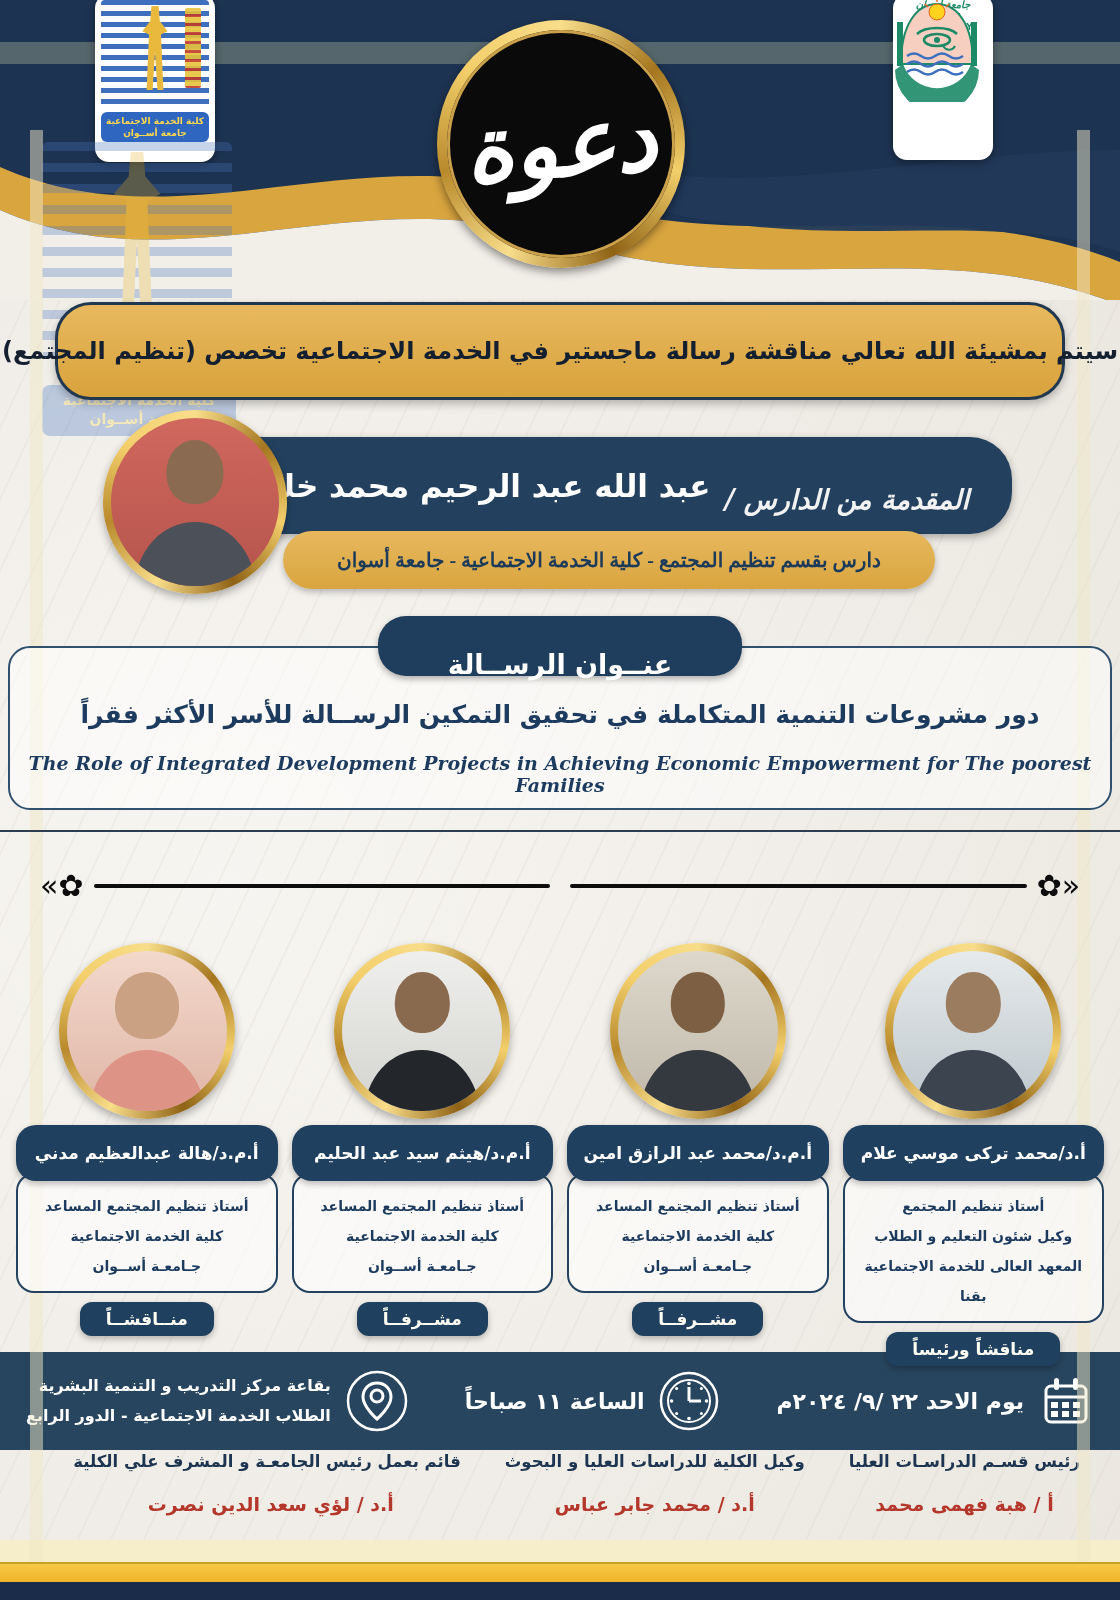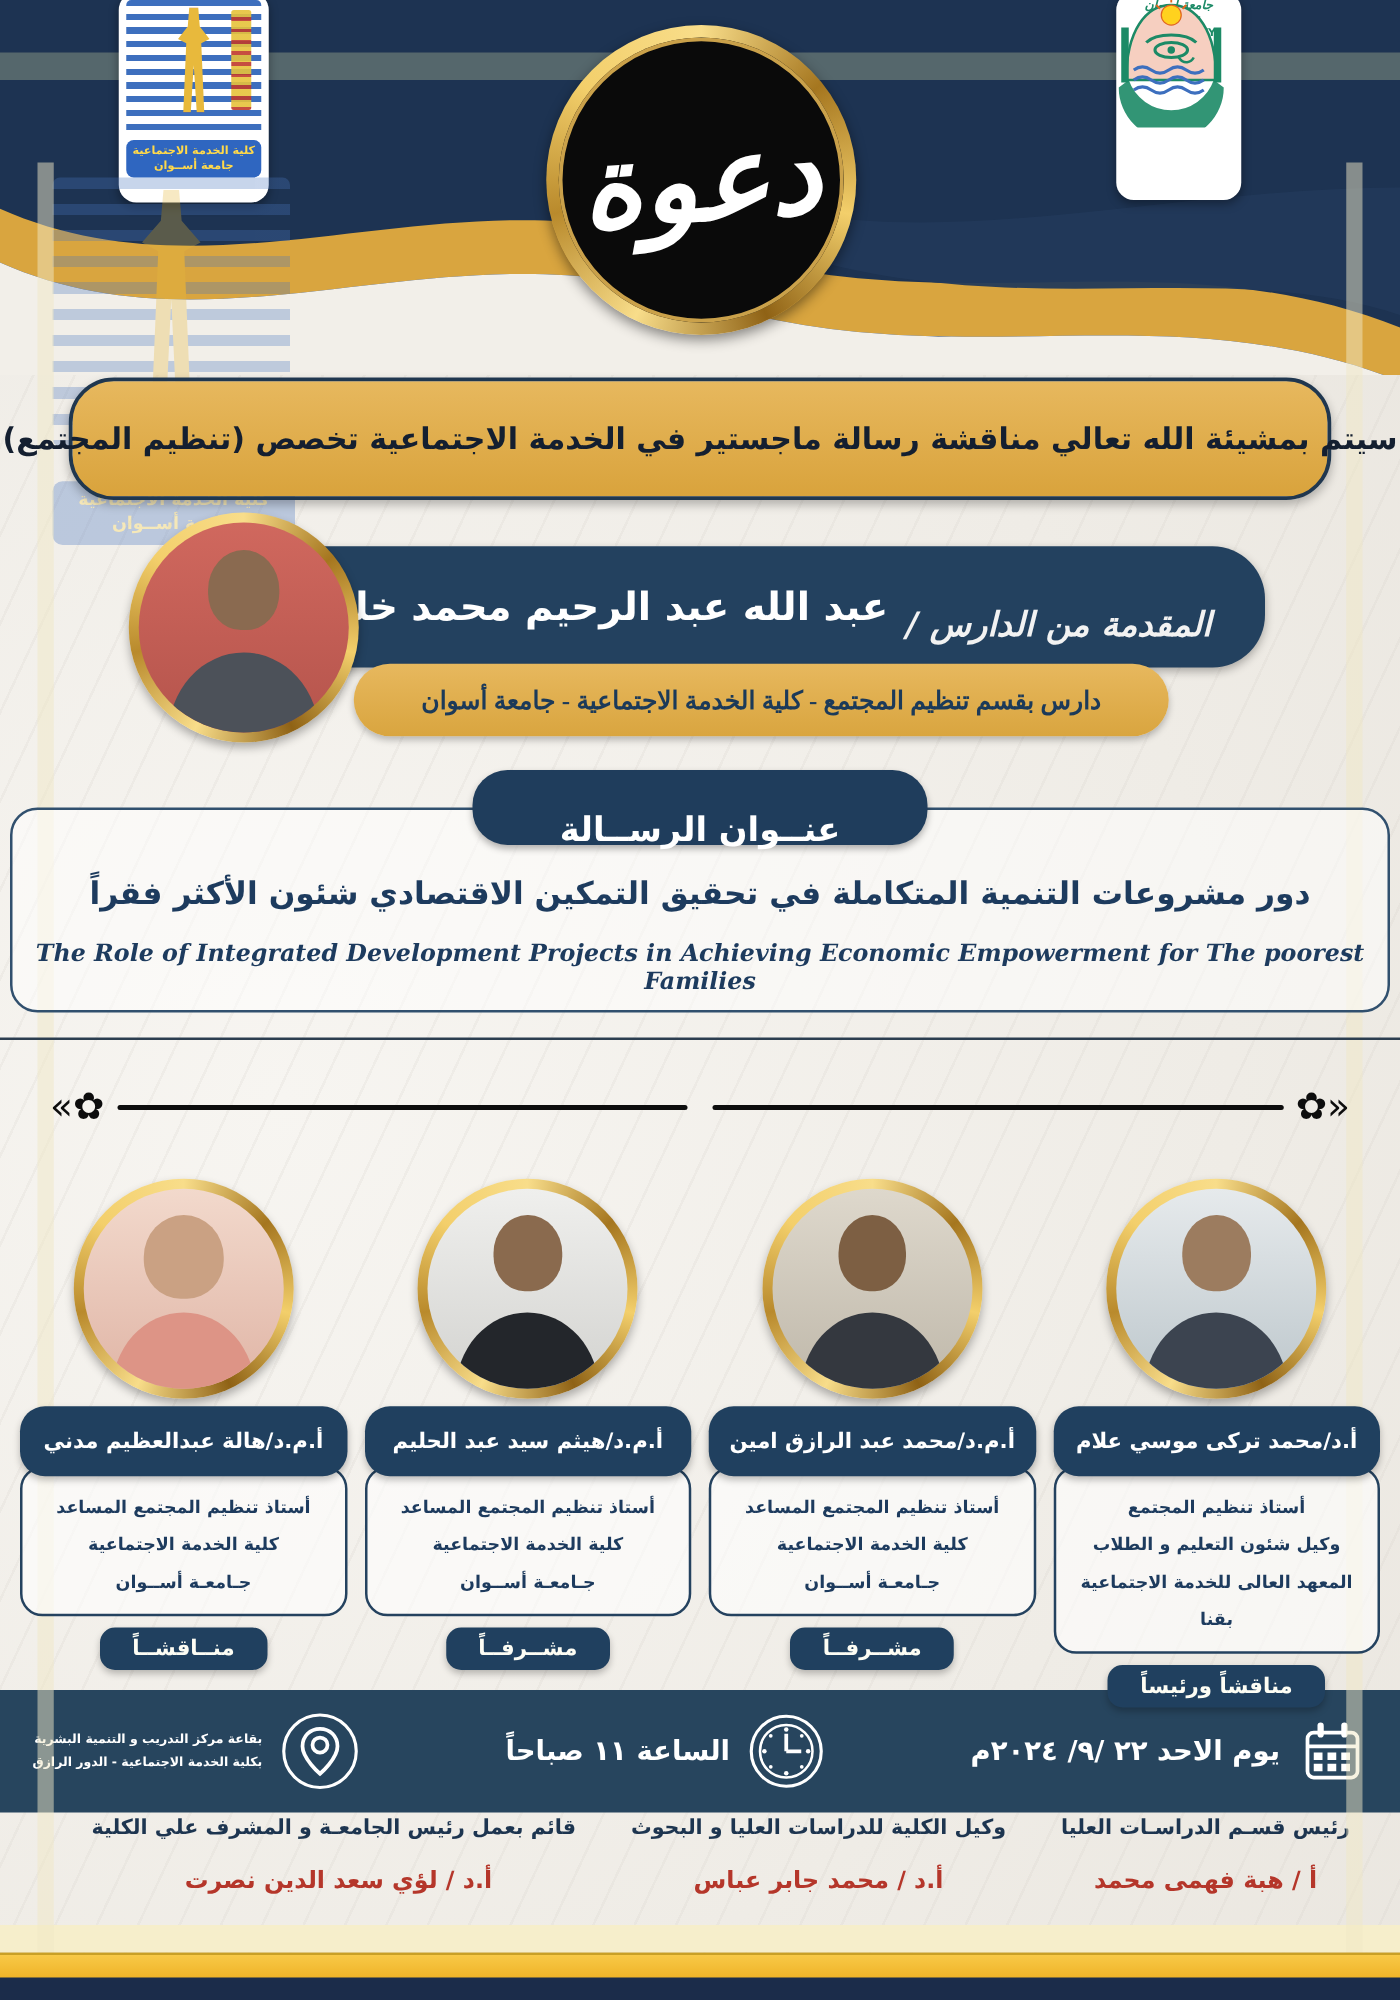--- a/index.html
+++ b/index.html
@@ -99,21 +99,21 @@
   .member-role span{color:#fdfdf4;font-weight:bold;font-size:17px;white-space:nowrap;}
   .pm0{background:linear-gradient(#e6eaec,#bdc7cc);} .pm0::before{background:#9c7c5f;} .pm0::after{background:#3c4450;}
   .pm1{background:linear-gradient(#ded8cc,#bfb8aa);} .pm1::before{background:#7d5f43;} .pm1::after{background:#34383f;}
   .pm2{background:linear-gradient(#efefed,#d3d3d0);} .pm2::before{background:#8a6a4e;} .pm2::after{background:#23262b;}
   .pm3{background:linear-gradient(#f2d9cc,#e0b5a6);} .pm3::before{background:#caa183;width:40%;height:42%;} .pm3::after{background:#dd9486;}
   
   .event-bar{position:absolute;left:0;top:1352px;width:100%;height:98px;background:#27455e;z-index:4;
       display:flex;direction:rtl;align-items:center;justify-content:space-between;padding:0 26px;box-sizing:border-box;}
   .ev-item{display:flex;direction:rtl;align-items:center;gap:14px;color:#fff;}
   .ev-text{font-weight:bold;font-size:22px;white-space:nowrap;}
-  .ev-loc{font-weight:bold;font-size:10px;line-height:1.9;text-align:right;}
+  .ev-loc{font-weight:bold;font-size:16px;line-height:1.9;text-align:right;}
   
   .officials{position:absolute;left:0;top:1452px;width:100%;display:flex;direction:rtl;justify-content:space-between;
       padding:0 40px;box-sizing:border-box;z-index:4;}
   .official{text-align:center;max-width:380px;margin-left:44px;}
   .official-title{color:#1d3550;font-weight:bold;font-size:16.5px;white-space:nowrap;}
   .official-name{color:#b5362a;font-weight:bold;font-size:19px;margin-top:22px;white-space:nowrap;}
   
   .pale-strip{position:absolute;left:0;top:1540px;width:100%;height:22px;background:#f6eecb;z-index:3;}
   .gold-bar{position:absolute;left:0;top:1562px;width:100%;height:20px;background:linear-gradient(#f5c families,#f0b429);background:linear-gradient(#f8c947,#eeb125);border-top:2px solid #c9a026;z-index:6;}
   .navy-footer{position:absolute;left:0;top:1582px;width:100%;height:18px;background:#1b2c4a;z-index:6;}
@@ -199,21 +199,21 @@
   </div>
   <div class="student-photo photo-ring">
     <div class="photo pstudent"></div>
   </div>
 
   <div class="thesis-box"></div>
   <div class="thesis-pill">
     <span>عنــوان الرســالة</span>
   </div>
   <div class="thesis-ar" dir="rtl">
-    <span>دور مشروعات التنمية المتكاملة في تحقيق التمكين الاقتصادي شئون الأكثر فقراً</span>
+    <span>دور مشروعات التنمية المتكاملة في تحقيق التمكين الرســالة للأسر الأكثر فقراً</span>
   </div>
   <div class="thesis-en" dir="ltr">
     <span>The Role of Integrated Development Projects in Achieving Economic Empowerment for The poorest Families</span>
   </div>
 
   <div class="sep-line"></div>
   <div class="committee-head">
     <span class="orn" dir="ltr">✿»</span>
     <div class="ch-line"></div>
     <div class="ch-line"></div>
@@ -322,21 +322,21 @@
       <span class="ev-text">الساعة ١١ صباحاً</span>
     </div>
     <div class="ev-item">
       <svg width="64" height="64" viewBox="0 0 64 64">
         <circle cx="32" cy="32" r="29" class="wstroke" stroke-width="2.5"></circle>
         <path d="M32,14 C24,14 18,20 18,28 C18,38 32,50 32,50 C32,50 46,38 46,28 C46,20 40,14 32,14 Z" class="wstroke" stroke-width="3"></path>
         <circle cx="32" cy="27" r="6" class="wstroke" stroke-width="3"></circle>
       </svg>
       <div class="ev-loc">
         <div>بقاعة مركز التدريب و التنمية البشرية</div>
-        <div>بكلية الخدمة الاجتماعية - الدور الرازق</div>
+        <div>الطلاب الخدمة الاجتماعية - الدور الرابع</div>
       </div>
     </div>
   </div>
 
   <div class="officials">
     <div class="official">
       <div class="official-title">رئيس قسـم الدراسـات العليا</div>
       <div class="official-name">أ / هبة فهمى محمد</div>
     </div>
     <div class="official">

